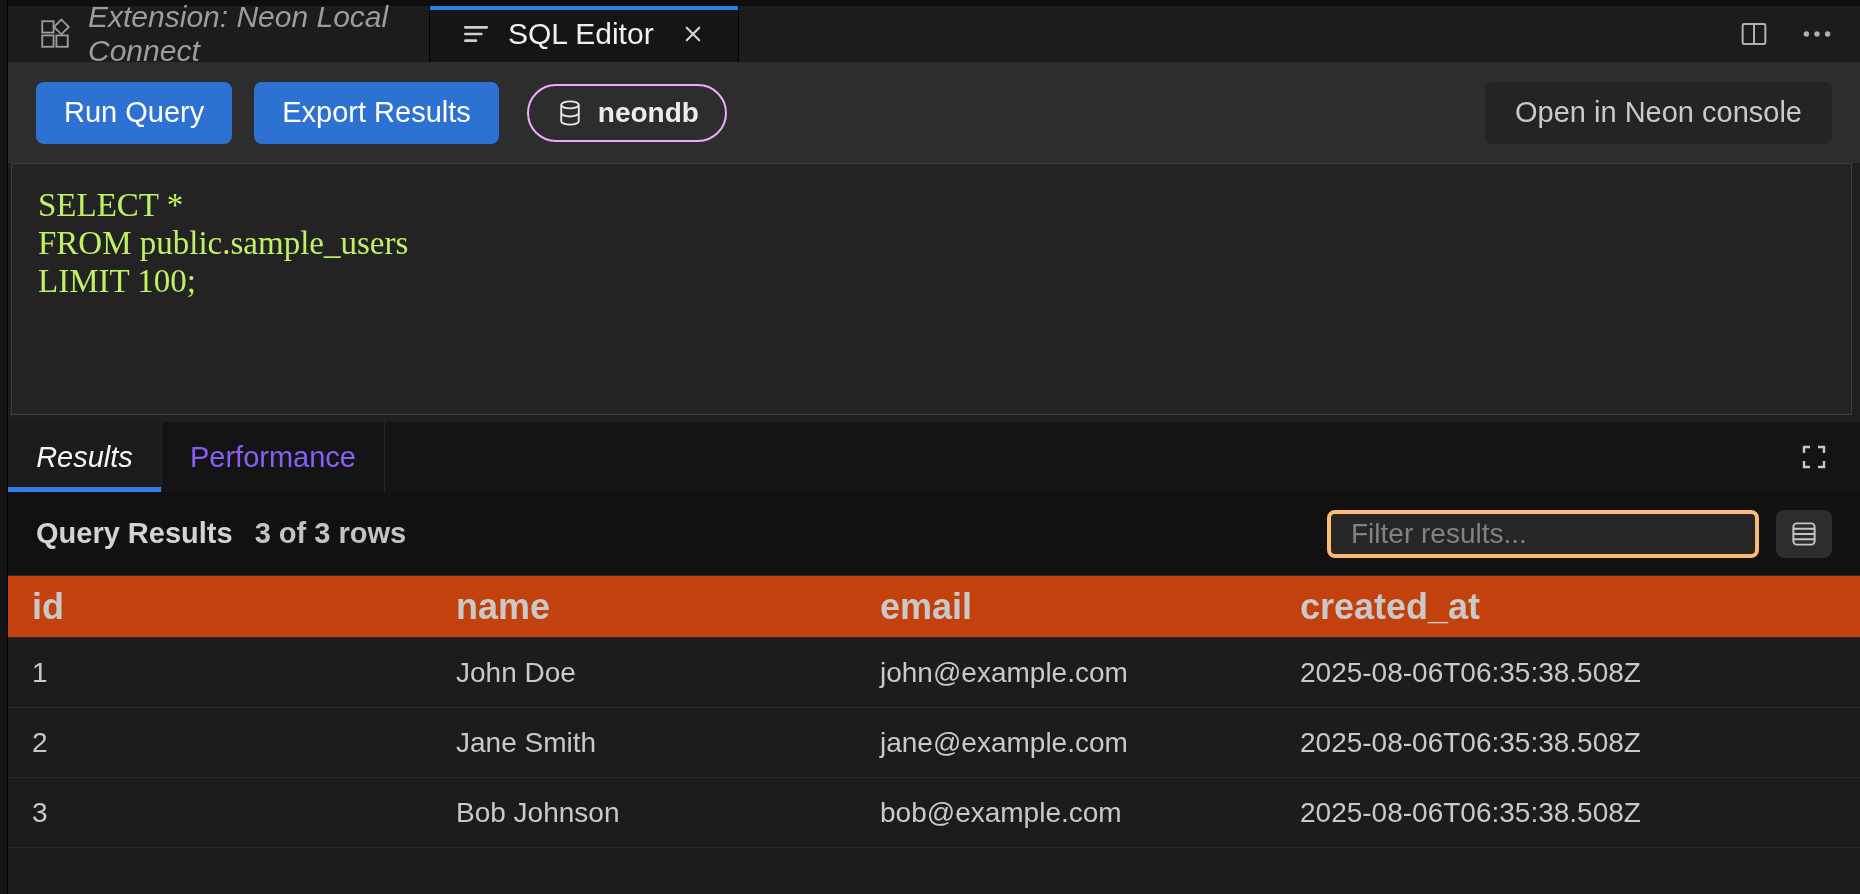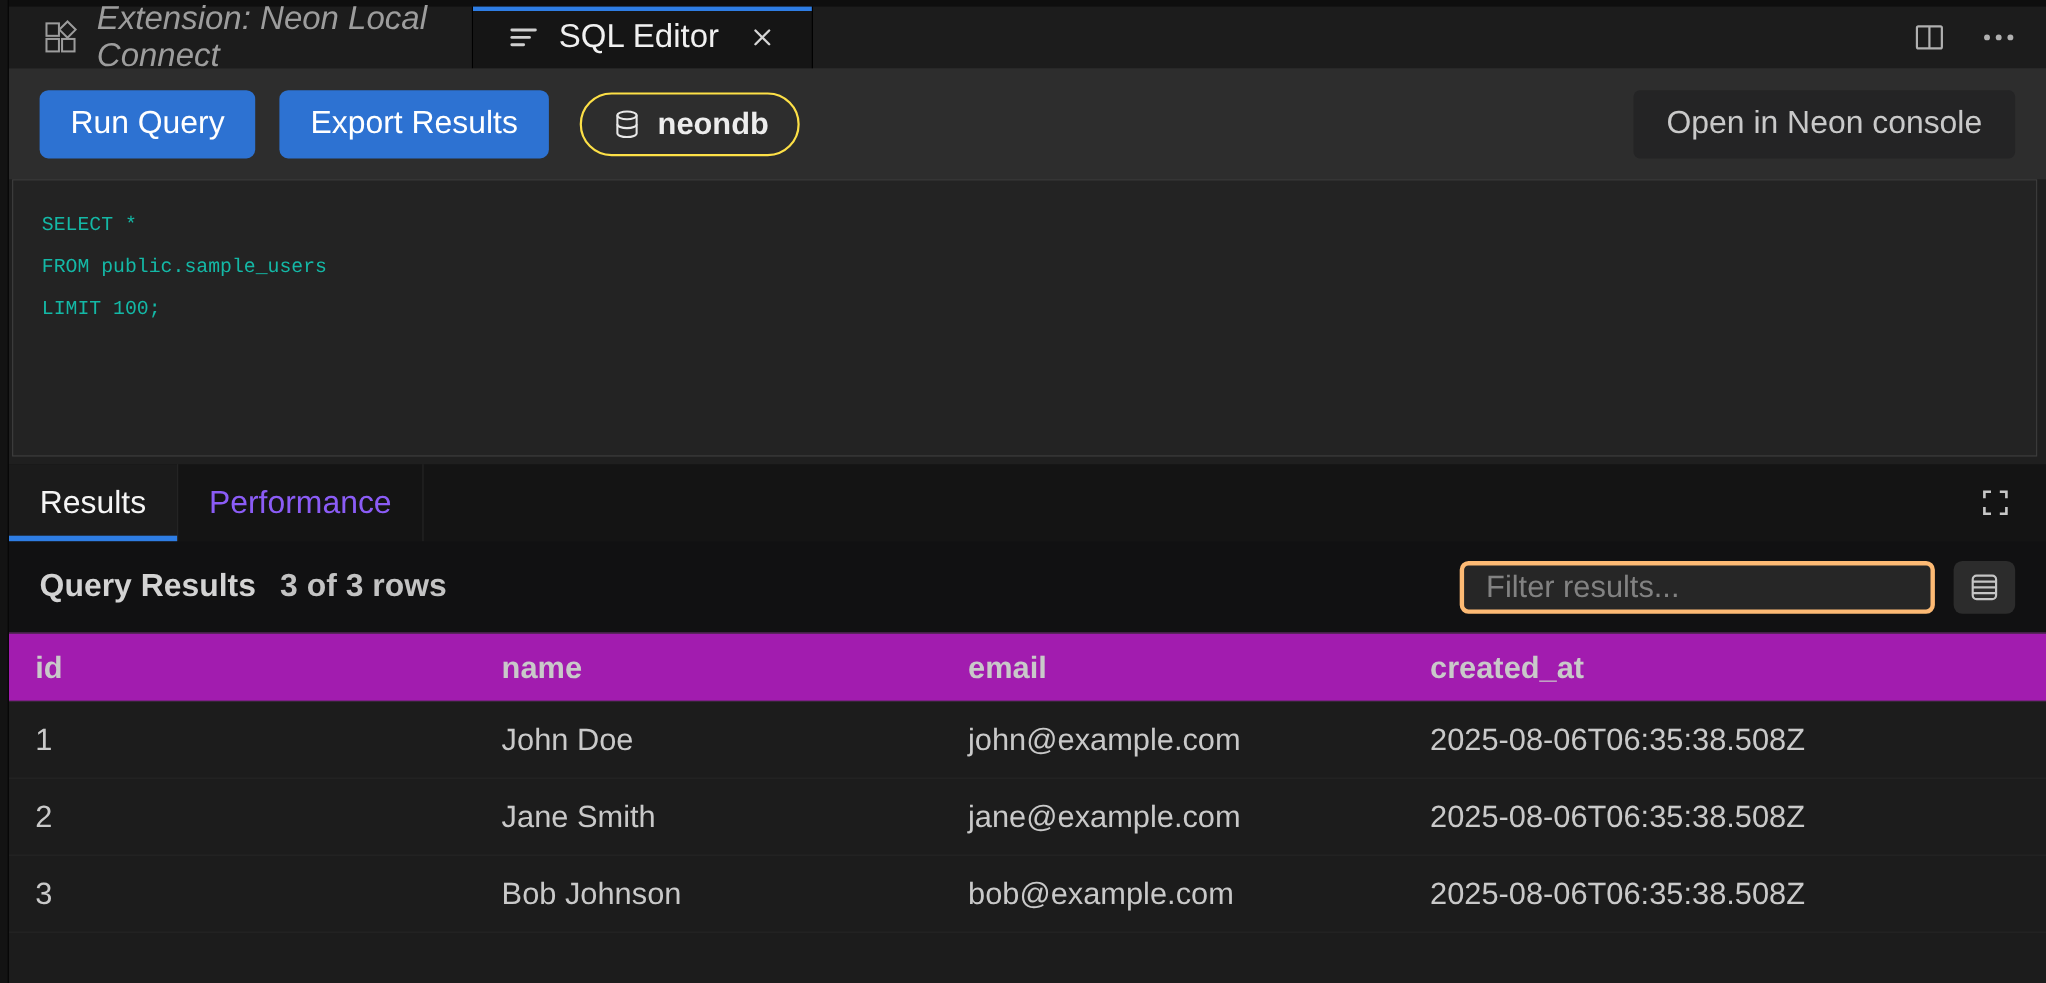--- a/index.html
+++ b/index.html
@@ -27,46 +27,46 @@
   .icon { display: inline-flex; align-items: center; justify-content: center; }
 
   
   .toolbar { height: 101px; background: #2d2d2d; display: flex; align-items: center; padding: 0 28px; gap: 22px; flex: none; }
   .btn-primary {
     background: #2d72d2; color: #ffffff; border: none; border-radius: 8px;
     height: 62px; padding: 16px 28px; font-size: 29px; font-weight: 500;
     font-family: "Liberation Sans", sans-serif; display: inline-flex; align-items: center; cursor: pointer;
   }
   .db-pill {
-    height: 58px; border: 2px solid #fde047; border-radius: 29px; background: #2d2d2d;
+    height: 58px; border: 2px solid #f0abfc; border-radius: 29px; background: #2d2d2d;
     display: inline-flex; align-items: center; gap: 13px; padding: 0 26px;
     color: #ededed; font-size: 28px; font-weight: 700; cursor: pointer; margin-left: 6px;
   }
   .toolbar-spacer { flex: 1; }
   .btn-open {
     background: #242425; color: #c9c9c9; border: none; border-radius: 6px;
     height: 62px; padding: 0 30px; font-size: 29px;
     font-family: "Liberation Sans", sans-serif; display: inline-flex; align-items: center; cursor: pointer;
   }
 
   
   .editor {
     height: 252px; margin: 0 8px 0 3px; background: #232323; border: 1px solid #3e3e3e;
     padding: 22px 20px 0 26px; flex: none; cursor: text;
   }
   .code-line {
-    font-family: Liberation Mono, monospace; font-size: 18px; line-height: 38px;
-    color: #14b8a6; white-space: pre;
+    font-family: Liberation Serif, serif; font-size: 33px; line-height: 38px;
+    color: #bef264; white-space: pre;
   }
 
   
   .results { flex: 1; margin-top: 7px; display: flex; flex-direction: column; min-height: 0; }
   .rtabs { height: 70px; background: #141414; display: flex; align-items: stretch; flex: none; }
   .rtab { display: flex; align-items: center; justify-content: center; font-size: 29px; border-right: 1px solid #262626; position: relative; cursor: pointer; }
-  .rtab-results { width: 154px; background: #1b1b1b; color: #f5f5f5; }
+  .rtab-results { width: 154px; background: #1b1b1b; color: #f5f5f5; font-style: italic; }
   .rtab-results::after { content: ""; position: absolute; bottom: 0; left: 0; right: 0; height: 5px; background: #2e7de4; }
   .rtab-performance { width: 223px; color: #8b5cf6; }
   .rtabs-spacer { flex: 1; }
   .expand-btn { align-self: center; margin-right: 30px; cursor: pointer; background: none; border: none; display: flex; }
 
   .rheader { height: 83px; background: #111112; display: flex; align-items: center; padding: 0 28px; flex: none; }
   .rtitle { font-size: 29px; font-weight: 700; color: #d3d3d3; }
   .rcount { font-size: 29px; font-weight: 700; color: #c3c3c3; margin-left: 22px; }
   .filter-input {
     margin-left: auto; width: 432px; height: 48px; background: #262626;
@@ -75,22 +75,22 @@
   }
   .filter-input::placeholder { color: #828282; }
   .rows-btn {
     width: 56px; height: 48px; margin-left: 17px; background: #2c2c2c; border: none;
     border-radius: 8px; display: inline-flex; align-items: center; justify-content: center; cursor: pointer;
   }
 
   
   .grid-row { display: grid; grid-template-columns: 424px 424px 420px 1fr; align-items: center; }
   .thead {
-    height: 63px; background: #a21caf; border-top: 1px solid #2a2a2a; border-bottom: 1px solid #2a2a2a;
-    font-size: 28px; font-weight: 700; color: #c9c9c9; flex: none;
+    height: 63px; background: #c2410c; border-top: 1px solid #2a2a2a; border-bottom: 1px solid #2a2a2a;
+    font-size: 36px; font-weight: 700; color: #c9c9c9; flex: none;
   }
   .trow { height: 70px; background: #1c1c1c; border-bottom: 1px solid #292929; font-size: 28px; color: #c9c9c9; flex: none; }
   .cell { padding-left: 24px; overflow: hidden; white-space: nowrap; }
   .table-rest { flex: 1; background: #1c1c1c; }
 
   svg { display: block; }
 </style>
 </head>
 <body>
 

